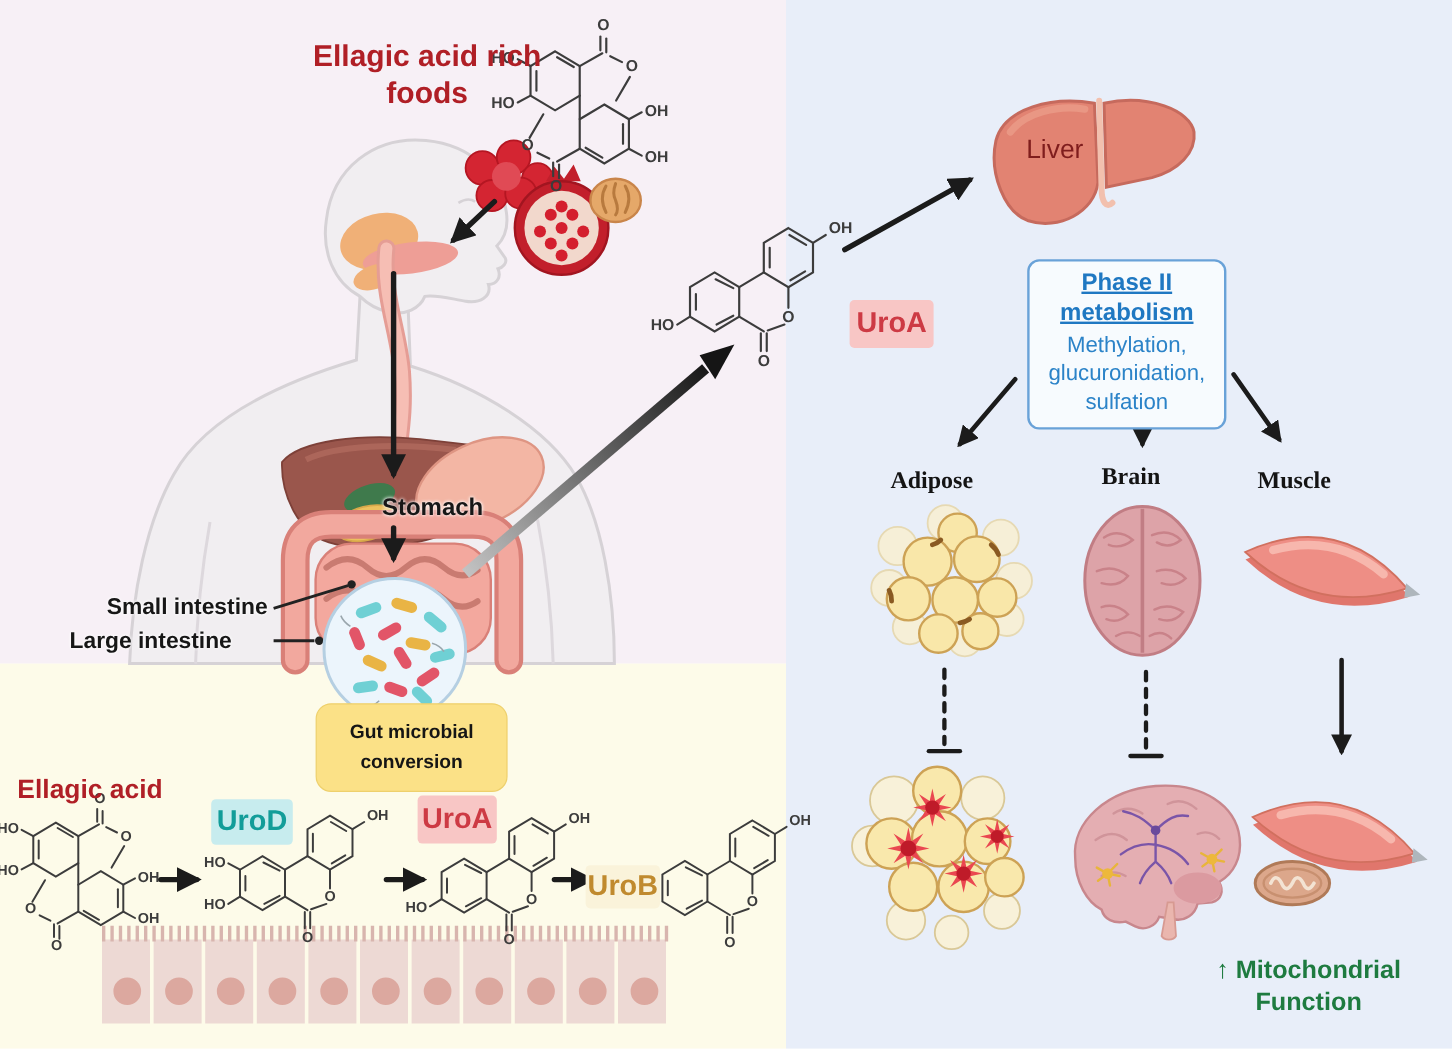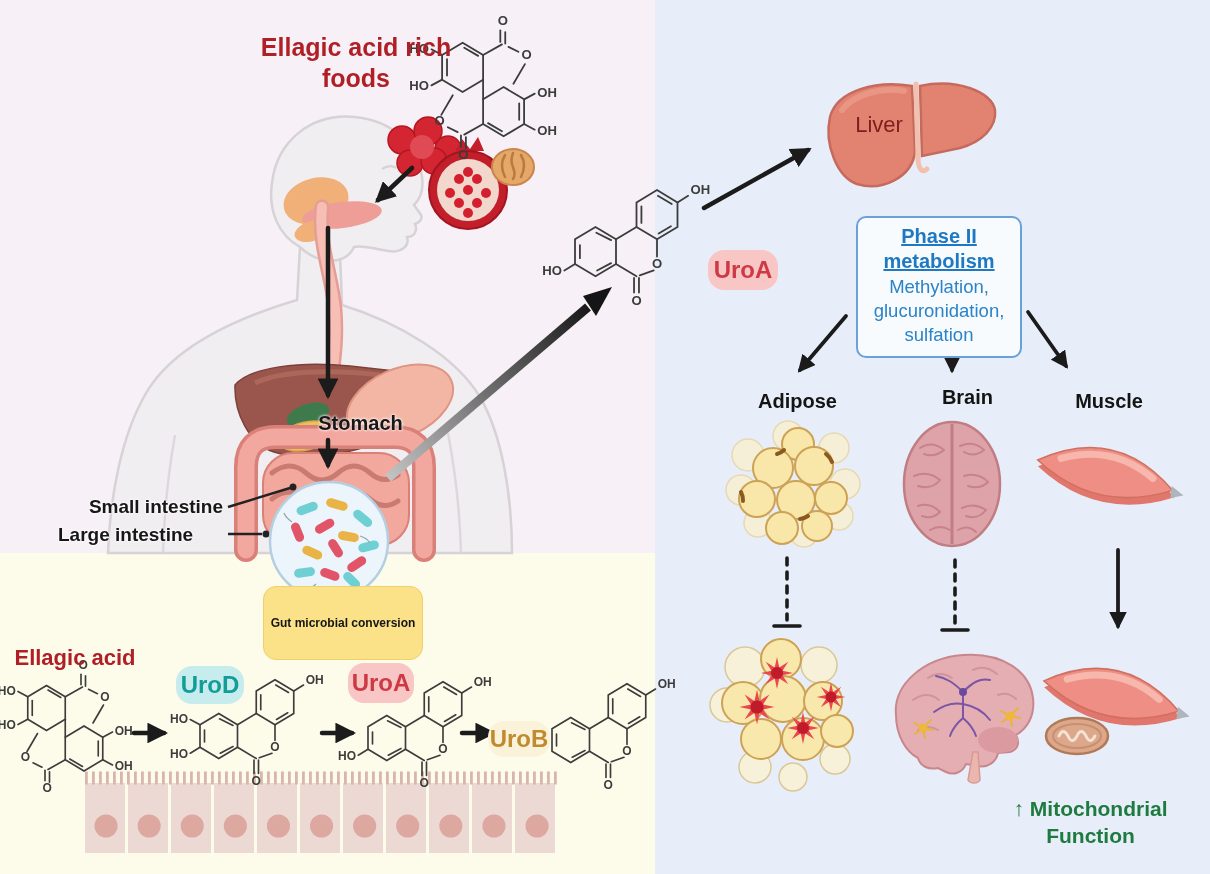--- a/index.html
+++ b/index.html
@@ -7,35 +7,35 @@
          font-family:"Liberation Sans",sans-serif;color:var(--ink,#1c1c1c);}
   .panel{position:absolute;}
   .panel-pink{left:0;top:0;width:655px;height:553px;background:var(--bg-pink,#f7f0f6);}
   .panel-cream{left:0;top:553px;width:655px;height:321px;background:var(--bg-cream,#fdfbe9);}
   .panel-blue{left:655px;top:0;width:555px;height:874px;background:var(--bg-blue,#e8eef9);}
   .abs{position:absolute;}
   .lbl{position:absolute;font-weight:bold;line-height:1.15;}
   .title-red{color:var(--red-title,#b01f26);font-size:25px;line-height:31px;text-align:center;}
   .ink-lbl{color:#171717;text-shadow:0 0 3px rgba(255,255,255,.9),0 0 3px rgba(255,255,255,.9);}
   .badge{position:absolute;display:flex;align-items:center;justify-content:center;
-         border-radius:16px;font-weight:bold;font-size:24px;}
+         border-radius:4px;font-weight:bold;font-size:24px;}
   .badge-uroa{background:var(--uroa-bg,#f8c6c5);color:var(--uroa-red,#cd3a44);}
   .badge-urod{background:var(--urod-bg,#c7ecee);color:var(--urod-teal,#129d99);}
   .badge-urob{background:var(--urob-bg,#faf3da);color:var(--urob-tan,#c08a2e);}
   .gut-box{position:absolute;left:263px;top:586px;width:152px;height:66px;
            background:var(--gut-bg,#fbe187);border:1.5px solid #eed06c;border-radius:13px;
            display:flex;align-items:center;justify-content:center;text-align:center;
-           font-weight:bold;font-size:12px;line-height:25px;color:#151515;z-index:6;padding:3px;}
+           font-weight:bold;font-size:16px;line-height:25px;color:#151515;z-index:6;padding:3px;}
   .phase-box{position:absolute;left:856px;top:172px;width:158px;height:132px;
              background:#f7fbfe;border:2.5px solid var(--blue-border,#69a2d8);border-radius:10px;
              text-align:center;padding:6px 2px 0 2px;z-index:5;margin-top:44px;}
   .phase-title{display:block;color:var(--blue-text,#1f78c2);font-weight:bold;font-size:20px;
                line-height:25px;text-decoration:underline;}
   .phase-body{display:block;color:#2b83c8;font-size:18.5px;line-height:24px;margin-top:1px;}
-  .organ-lbl{font-size:20px;color:#141414;text-align:right;}
+  .organ-lbl{font-size:20px;color:#141414;text-align:left;font-family:Liberation Serif, serif;}
   .inflam-lbl{color:var(--red-inflam,#a8202c);font-size:21px;text-align:center;}
   .mito-lbl{color:var(--green,#1e7b40);font-size:21px;line-height:27px;text-align:center;}
   .liver-lbl{position:absolute;left:844px;top:112px;width:70px;font-size:22px;color:#7f1d1d;
              font-weight:normal;text-align:center;z-index:5;}
   svg{position:absolute;overflow:visible;}
   svg text.chem{font-family:"Liberation Sans",sans-serif;font-weight:bold;
                 fill:var(--chem,#3c3c3c);font-size:16px;}
   .bond{stroke:#3c3c3c;stroke-width:2.2;fill:none;stroke-linecap:round;}
   .arrow{stroke:#1b1b1b;fill:none;stroke-linecap:round;}
 </style>

